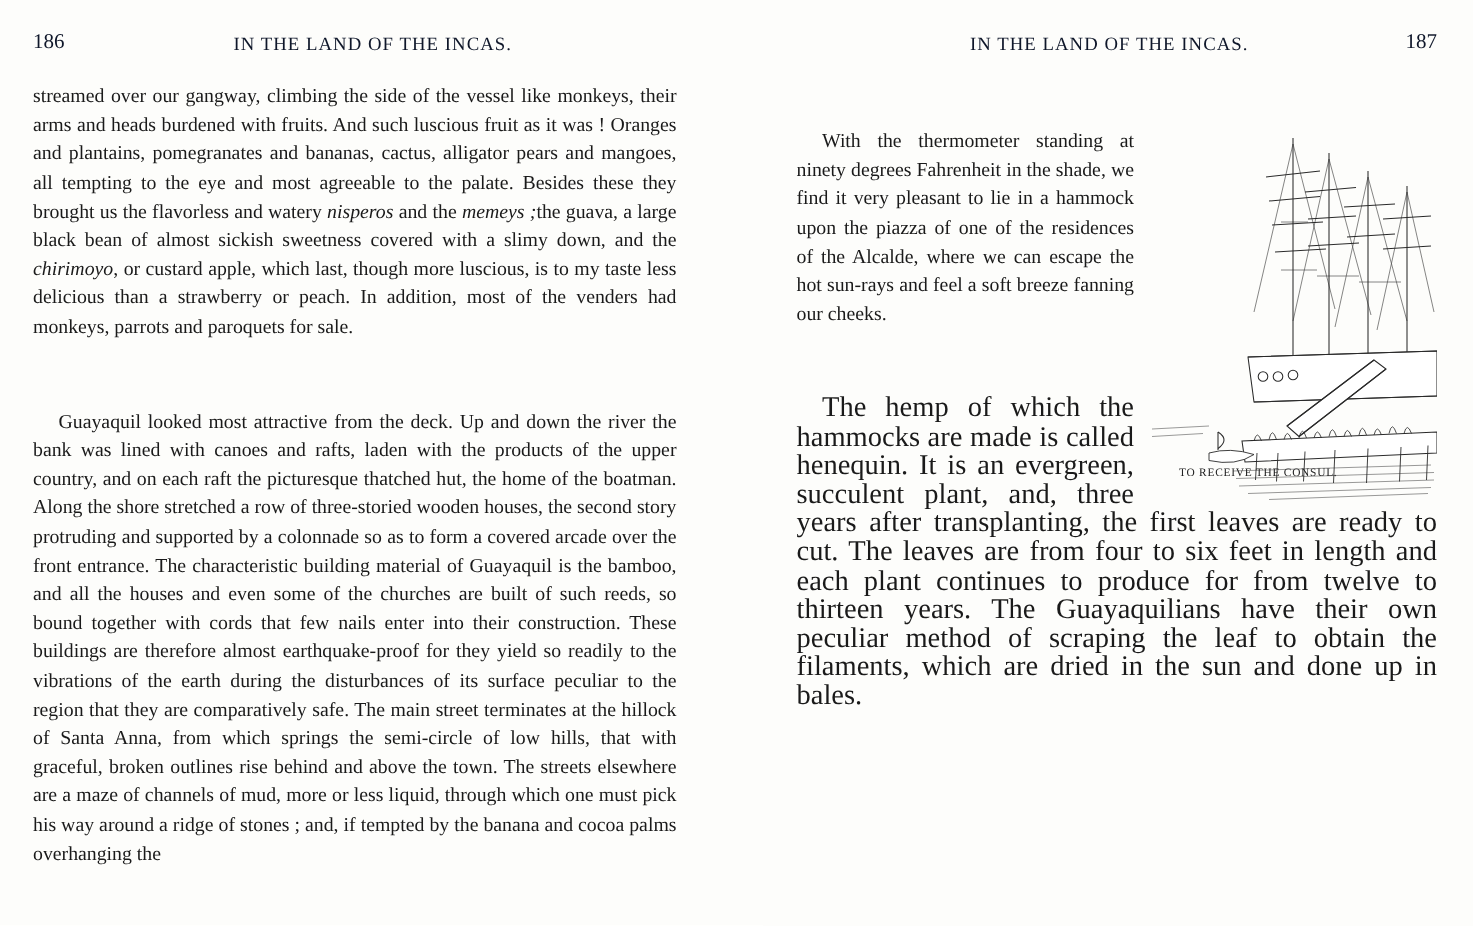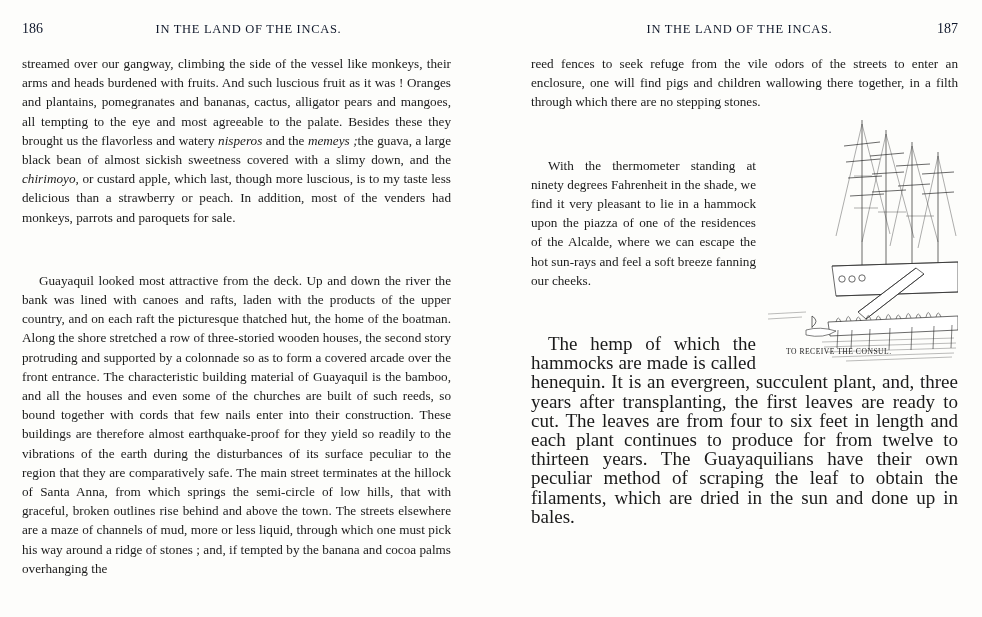--- a/index.html
+++ b/index.html
@@ -90,21 +90,21 @@
     height: 248px;
     margin: 4px 0 2px 10px;
     position: relative;
     shape-margin: 6px;
   }
   .illus svg {
     display: block;
   }
   .illus-caption {
     position: absolute;
-    bottom: 2px;
+    bottom: 12px;
     left: 20px;
     font-variant: small-caps;
     font-size: 7.6px;
     letter-spacing: 0.5px;
     color: #222;
   }
   .hemp-block {
     font-size: 19px;
     line-height: 19.2px;
   }
@@ -127,21 +127,20 @@
       </div>
     </div>
 
     <div class="leaf leaf-right">
       <div class="running-head rh-right">
         <span class="title">IN THE LAND OF THE INCAS.</span>
         <span class="folio">187</span>
       </div>
 
       <div class="body">
-        <p>reed fences to seek refuge from the vile odors of the streets to enter an enclosure, one will find pigs and children wallowing there together, in a filth through which there are no stepping stones.</p>
 
         <div class="illus">
           <svg width="192" height="248" viewBox="0 0 192 248">
             <g stroke="#2a2a2a" fill="none" stroke-width="0.7">
 
               <line x1="96" y1="4" x2="96" y2="150"></line>
               <line x1="120" y1="14" x2="120" y2="150"></line>
               <line x1="146" y1="26" x2="146" y2="150"></line>
               <line x1="172" y1="36" x2="172" y2="148"></line>
 

